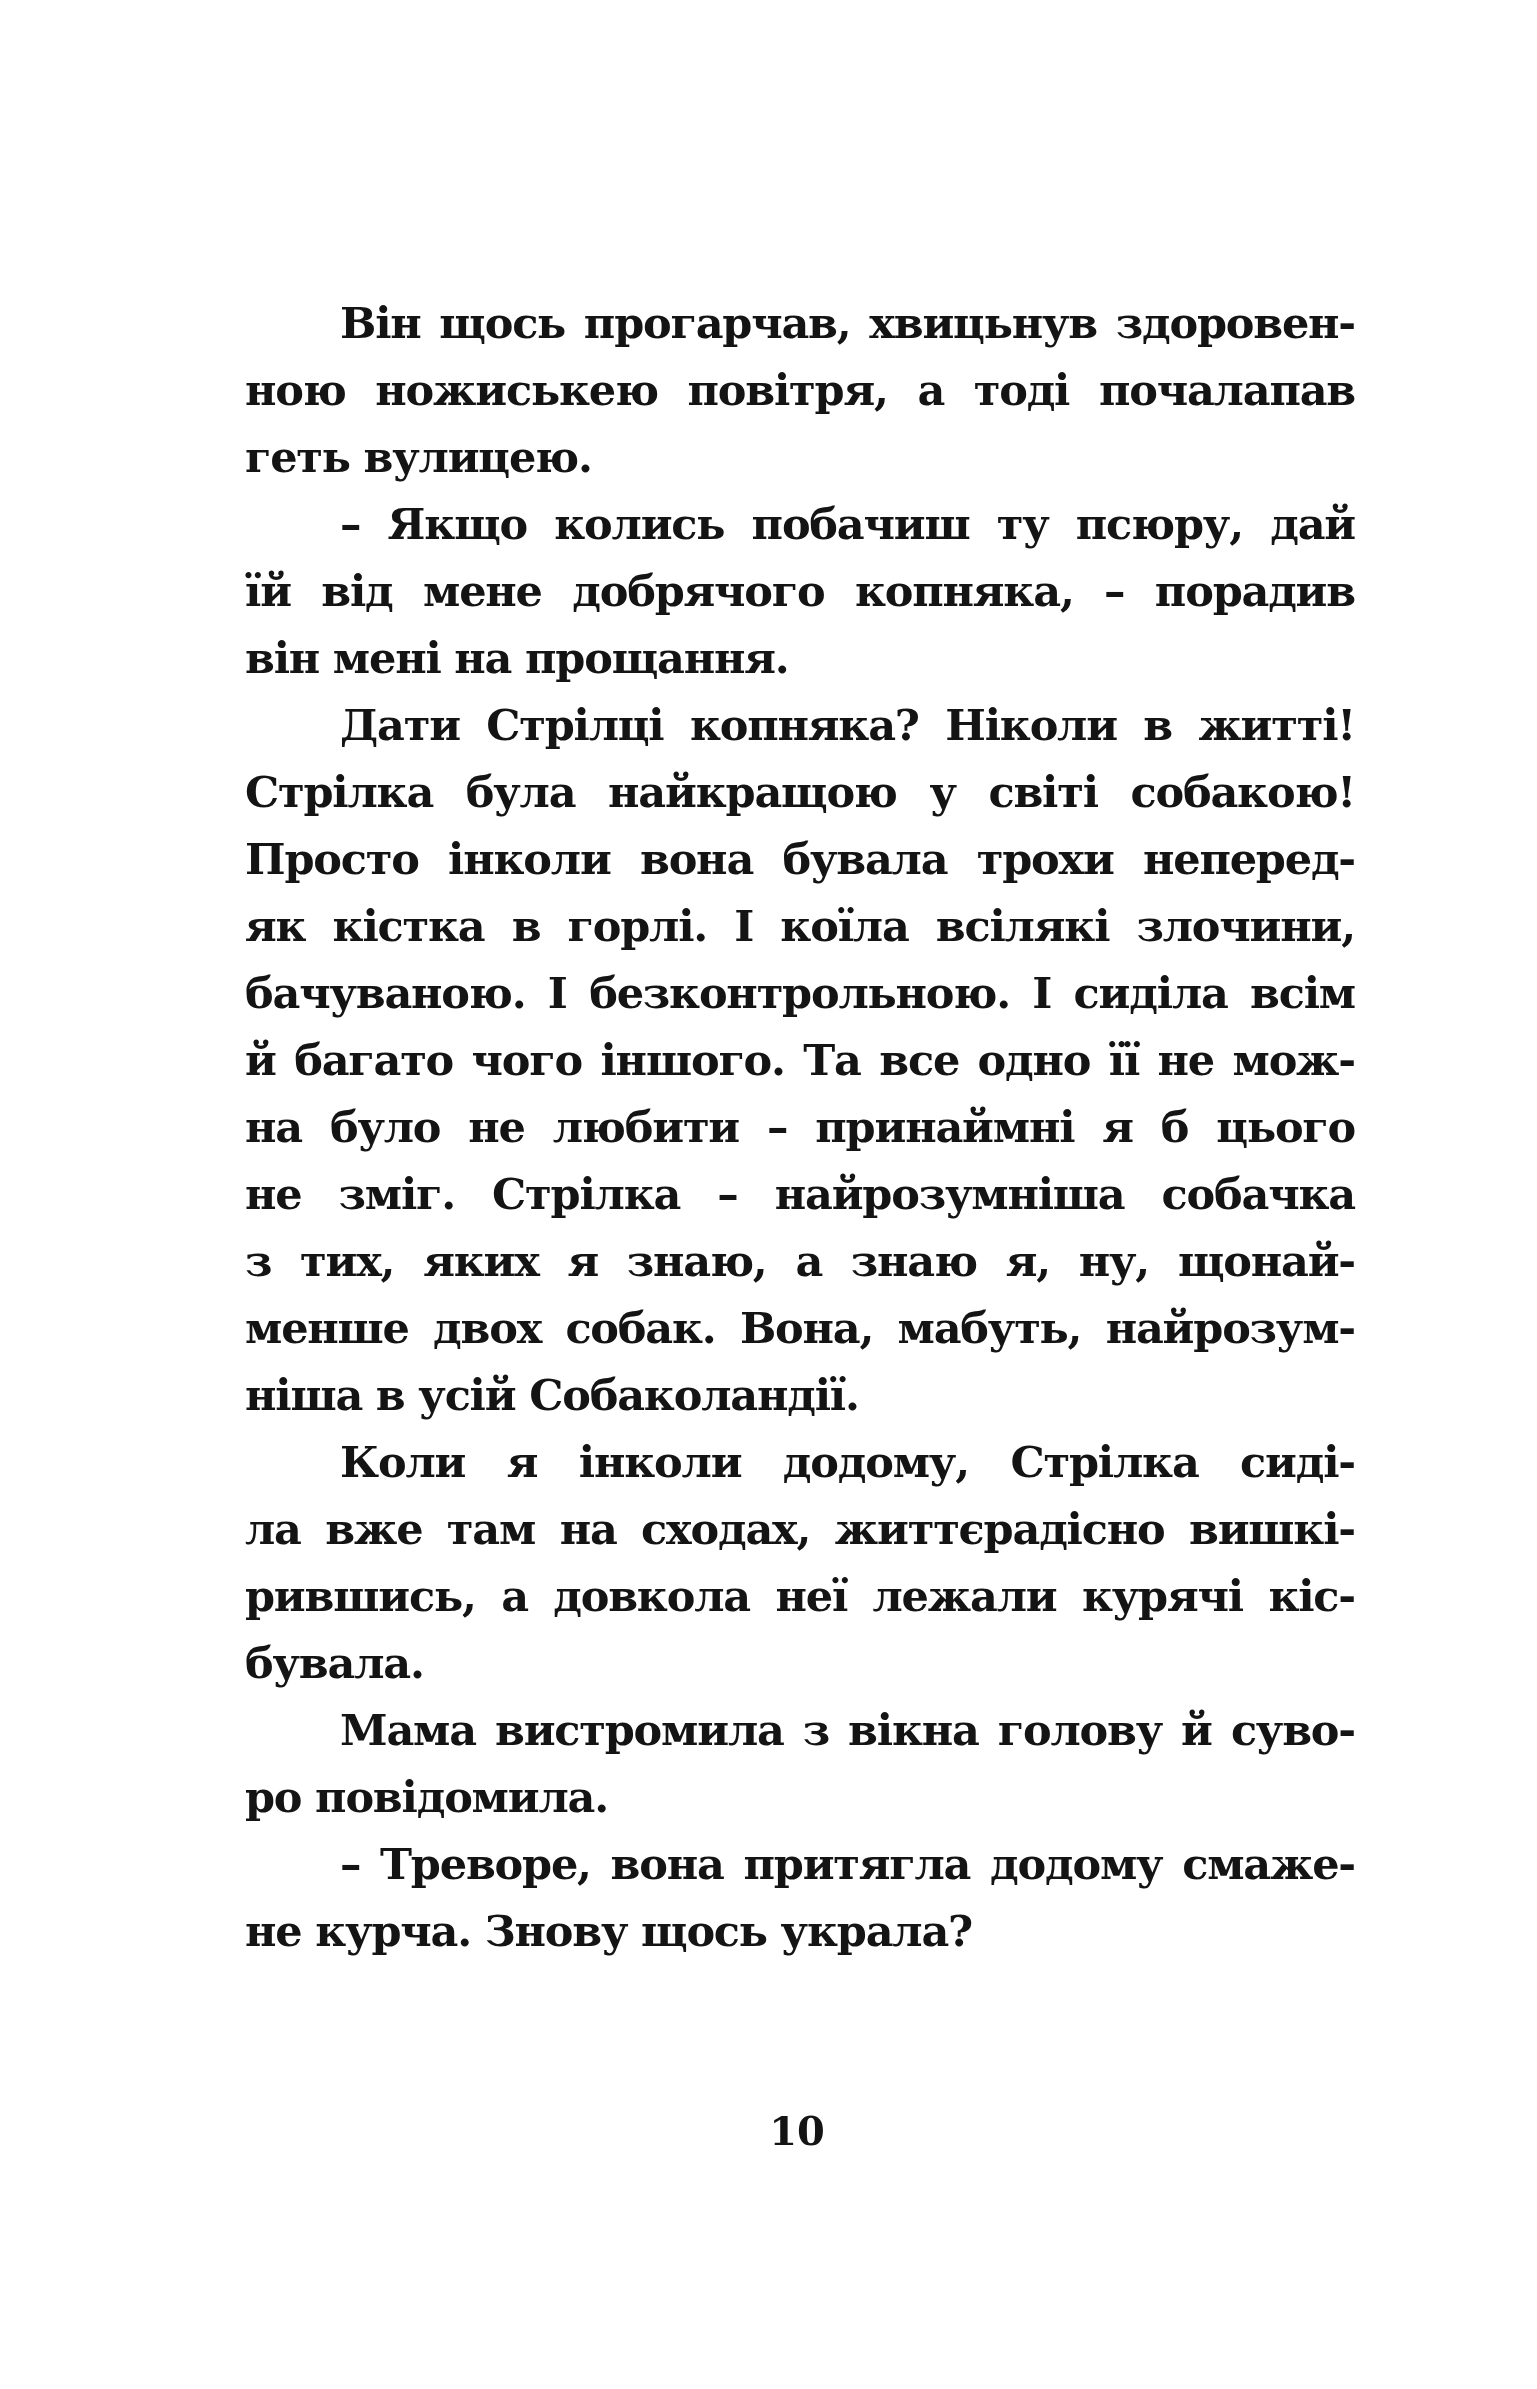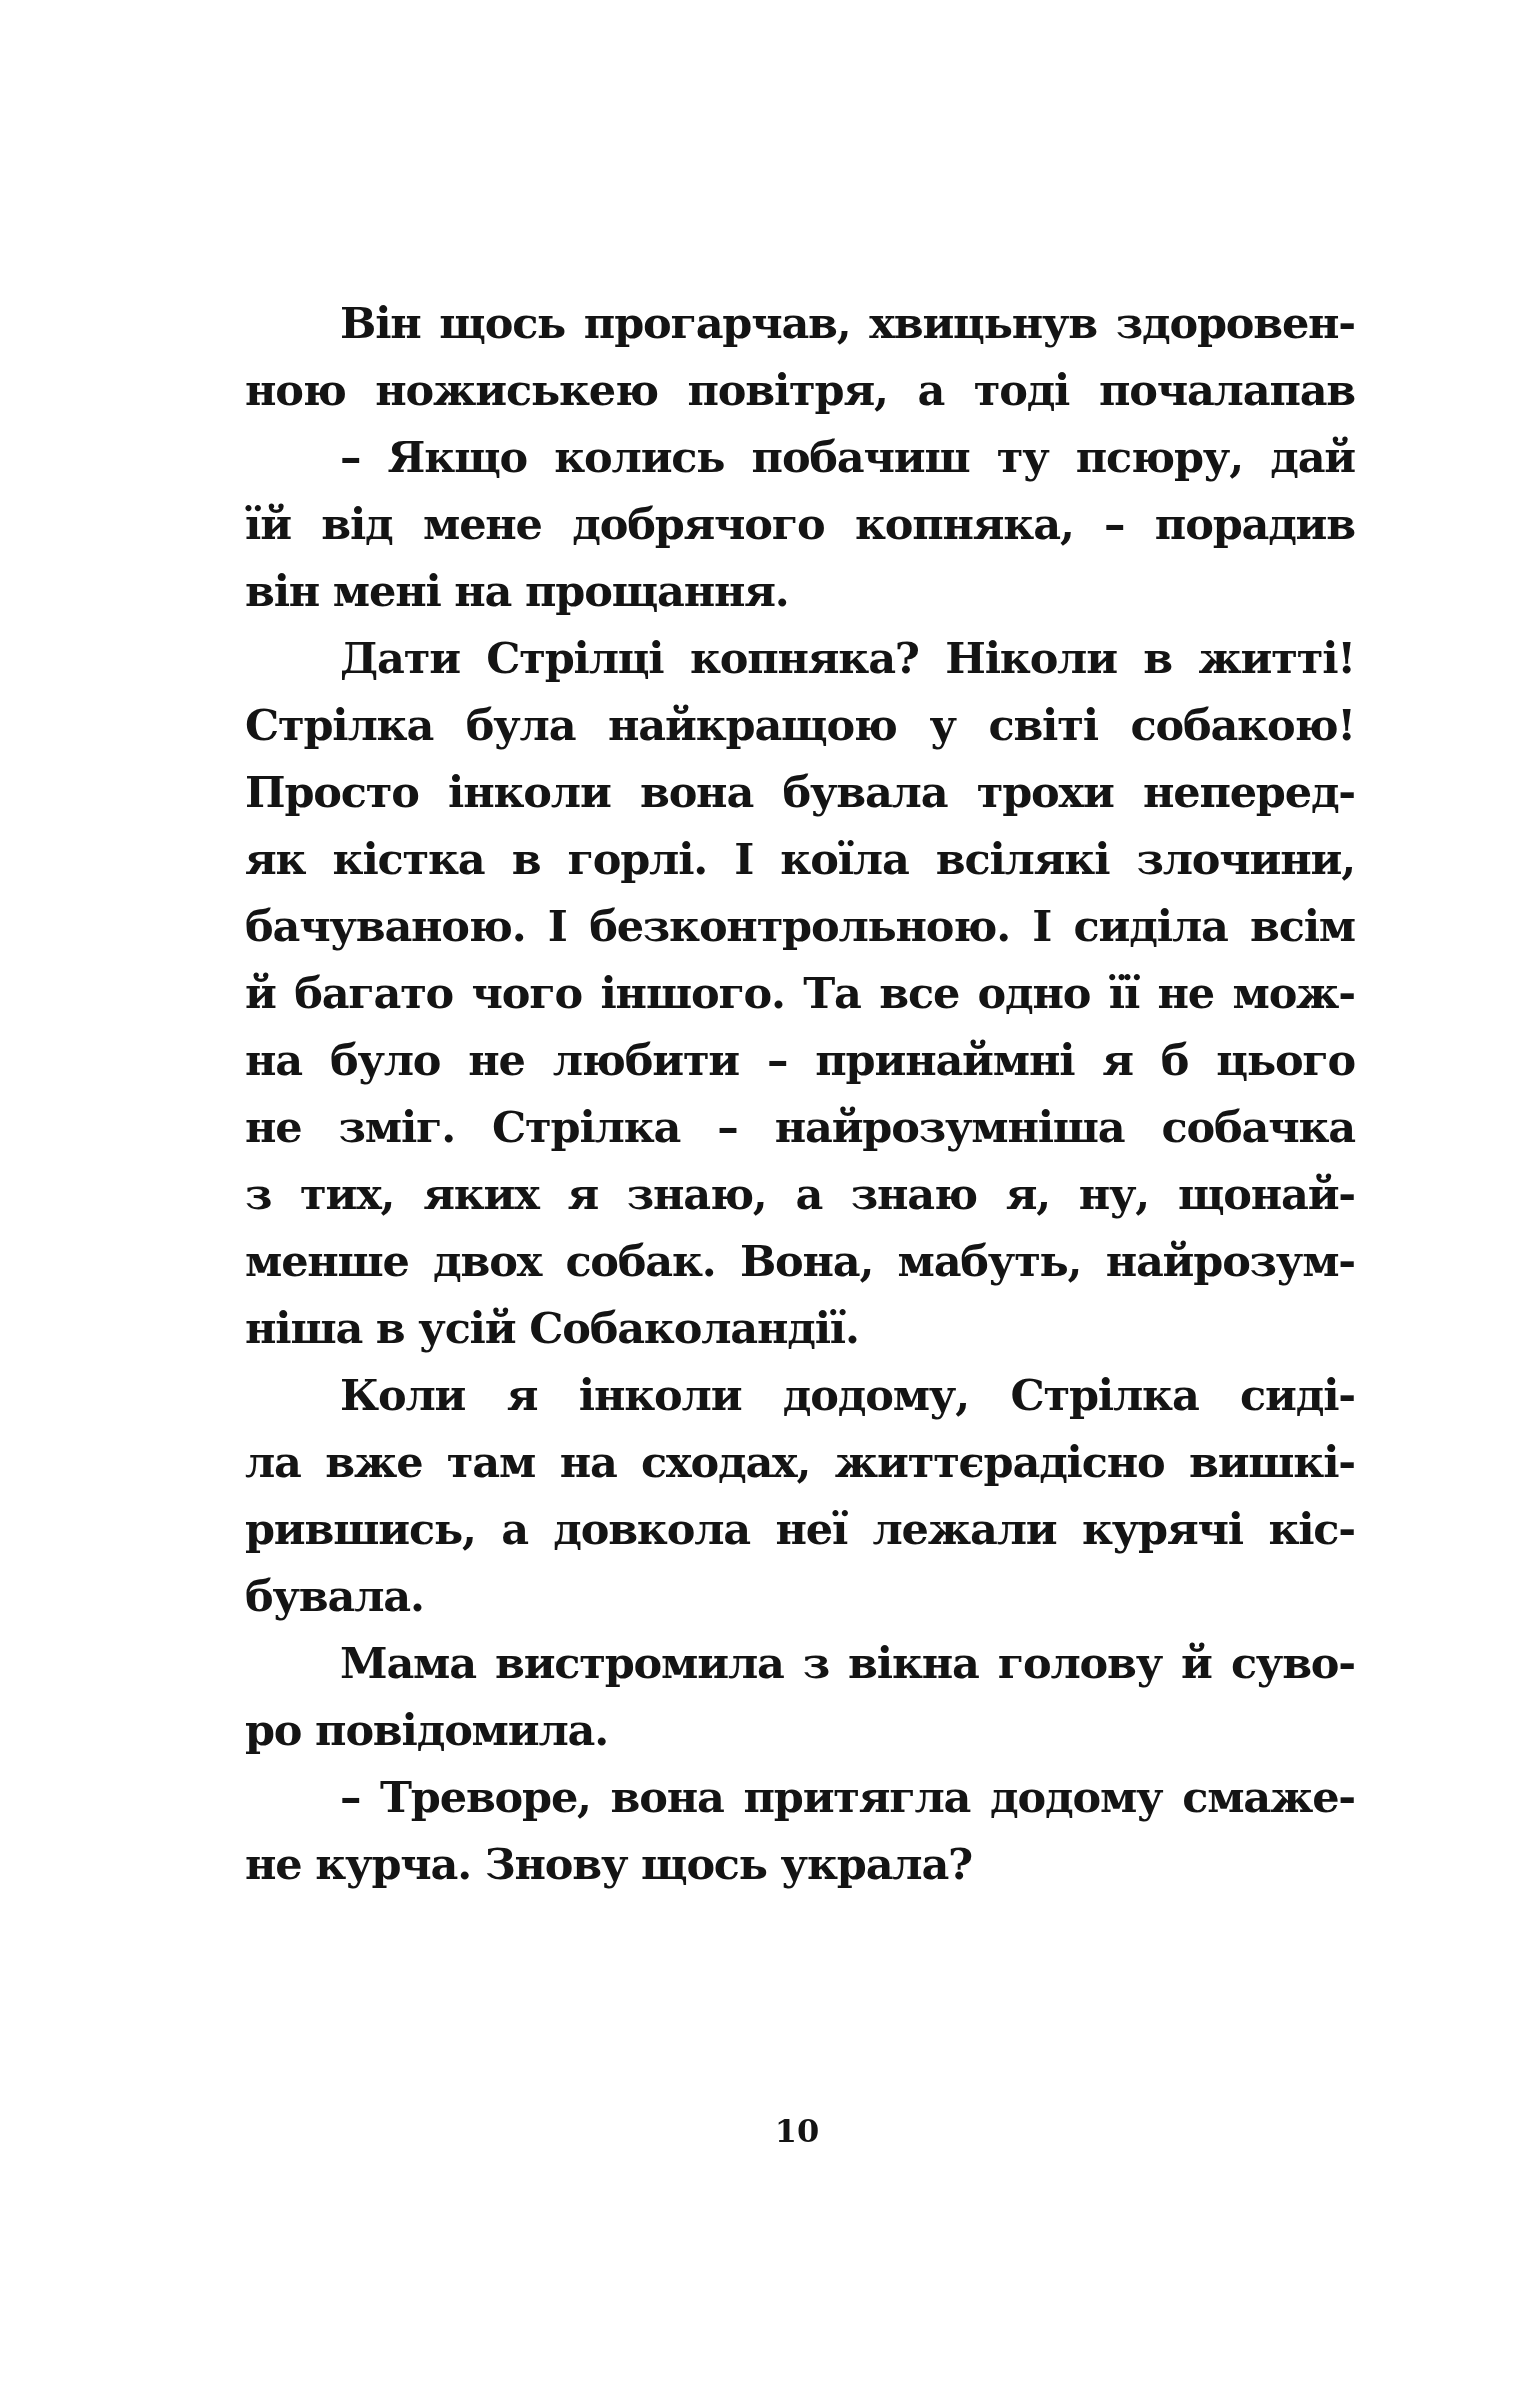--- a/index.html
+++ b/index.html
@@ -49,33 +49,34 @@
     display: inline;
   }
   .page-number {
     position: absolute;
     left: 0;
     width: 1538px;
     top: 2107px;
     text-align: center;
     font-family: "DejaVu Serif", "Liberation Serif", serif;
     font-weight: bold;
-    font-size: 32px;
+    font-size: 40px;
     line-height: 48px;
     color: #141414;
   }
   .page-number span { margin-left: 56px; }
 </style>
 </head>
 <body>
 
 <div class="page">
   <div class="text-block" id="text-block">
       <div class="line indent justify">Він щось прогарчав, хвицьнув здоровен-</div>
       <div class="line justify">ною ножиськею повітря, а тоді почалапав</div>
+      <div class="line"><span style="white-space: nowrap;">геть вулицею.</span></div>
       <div class="line indent justify">– Якщо колись побачиш ту псюру, дай</div>
       <div class="line justify">їй від мене добрячого копняка, – порадив</div>
       <div class="line"><span style="white-space: nowrap;">він мені на прощання.</span></div>
       <div class="line indent justify">Дати Стрілці копняка? Ніколи в житті!</div>
       <div class="line justify">Стрілка була найкращою у світі собакою!</div>
       <div class="line justify">Просто інколи вона бувала трохи неперед-</div>
       <div class="line justify">як кістка в горлі. І коїла всілякі злочини,</div>
       <div class="line justify">бачуваною. І безконтрольною. І сиділа всім</div>
       <div class="line justify">й багато чого іншого. Та все одно її не мож-</div>
       <div class="line justify">на було не любити – принаймні я б цього</div>

